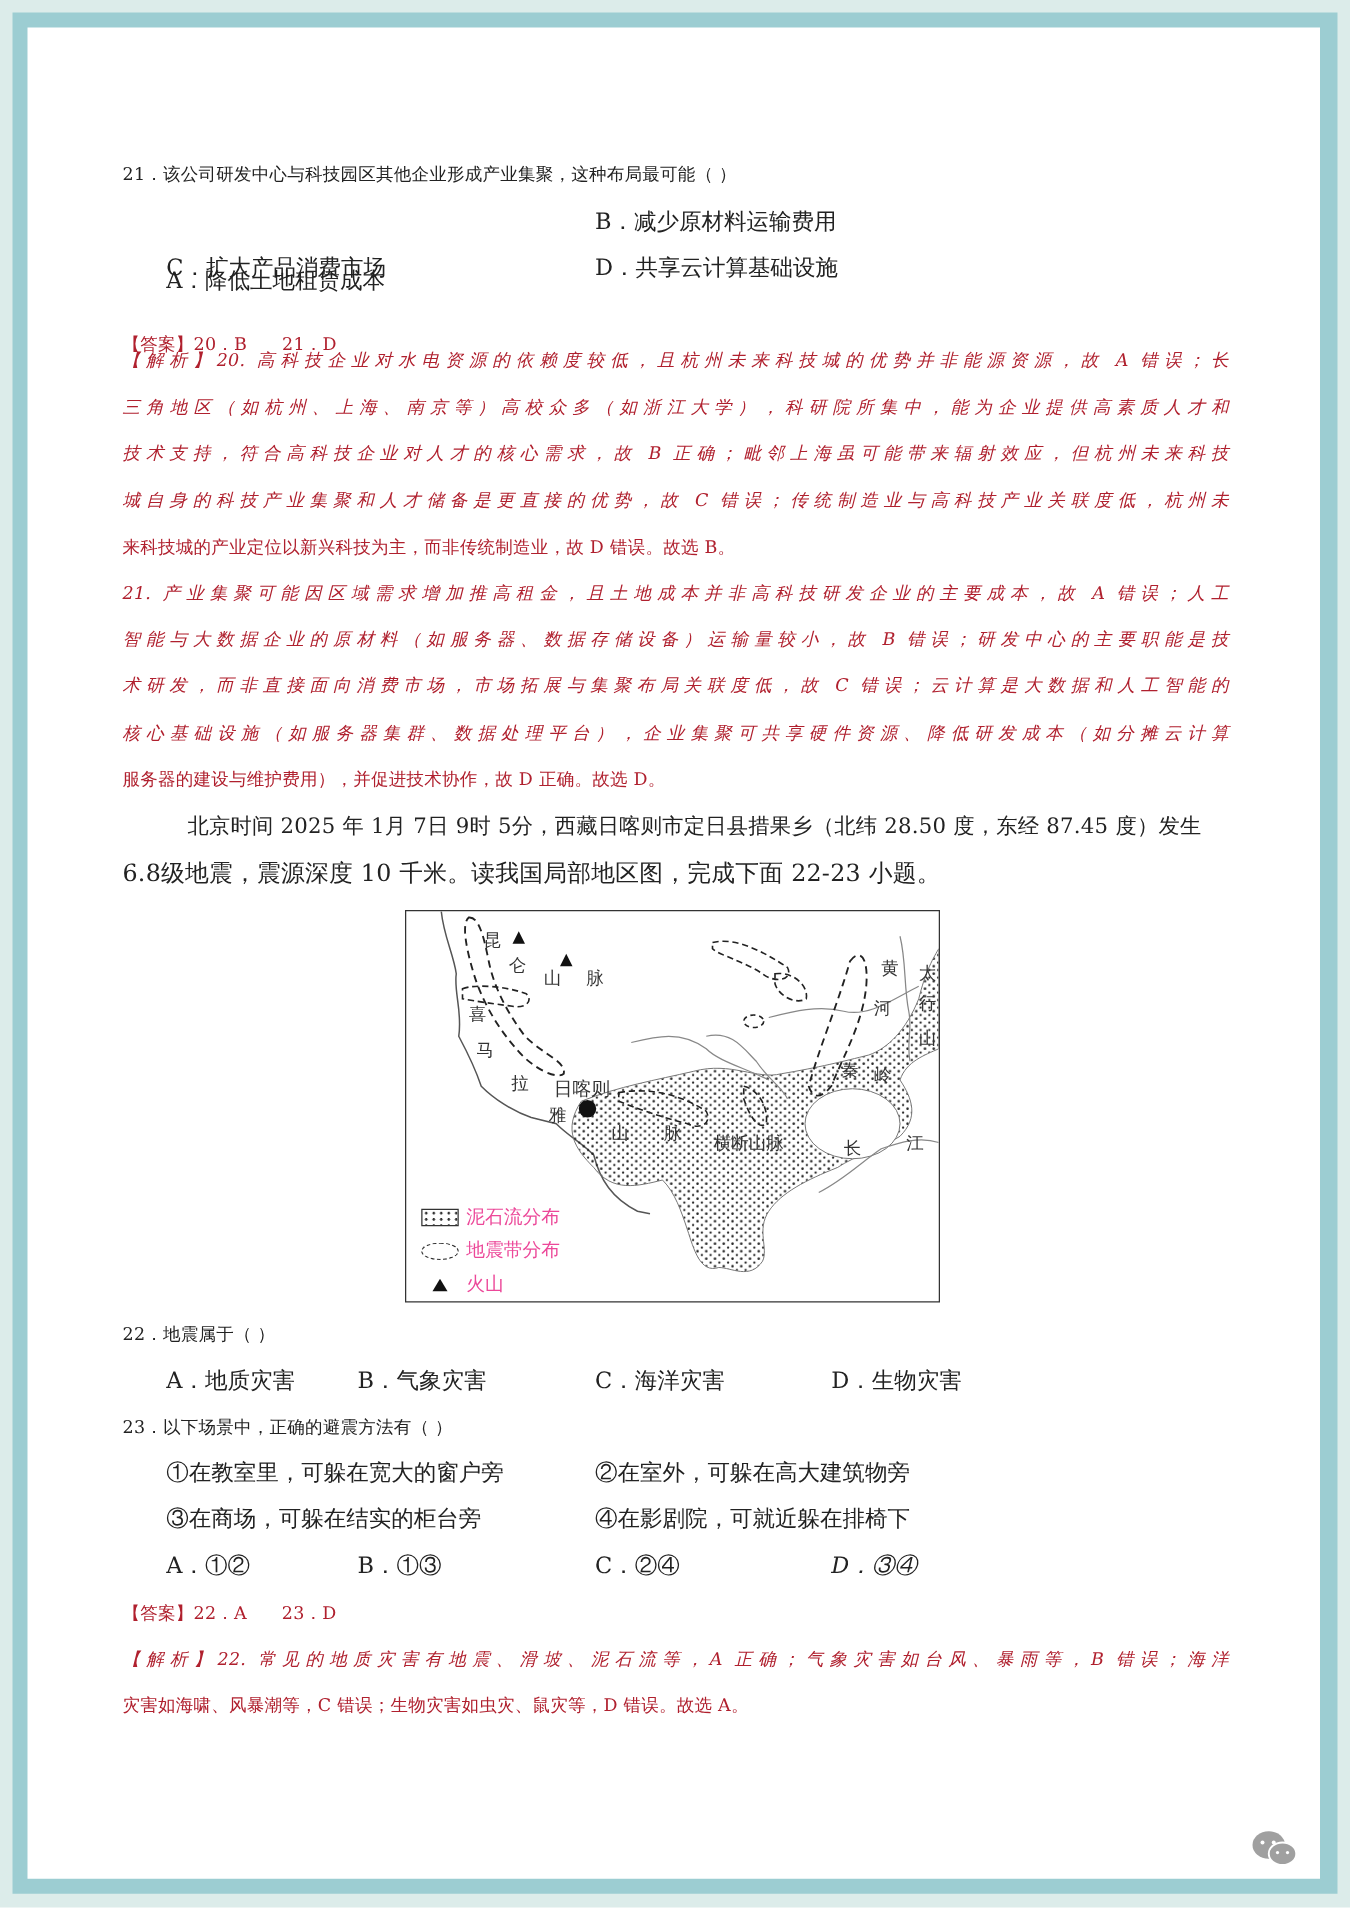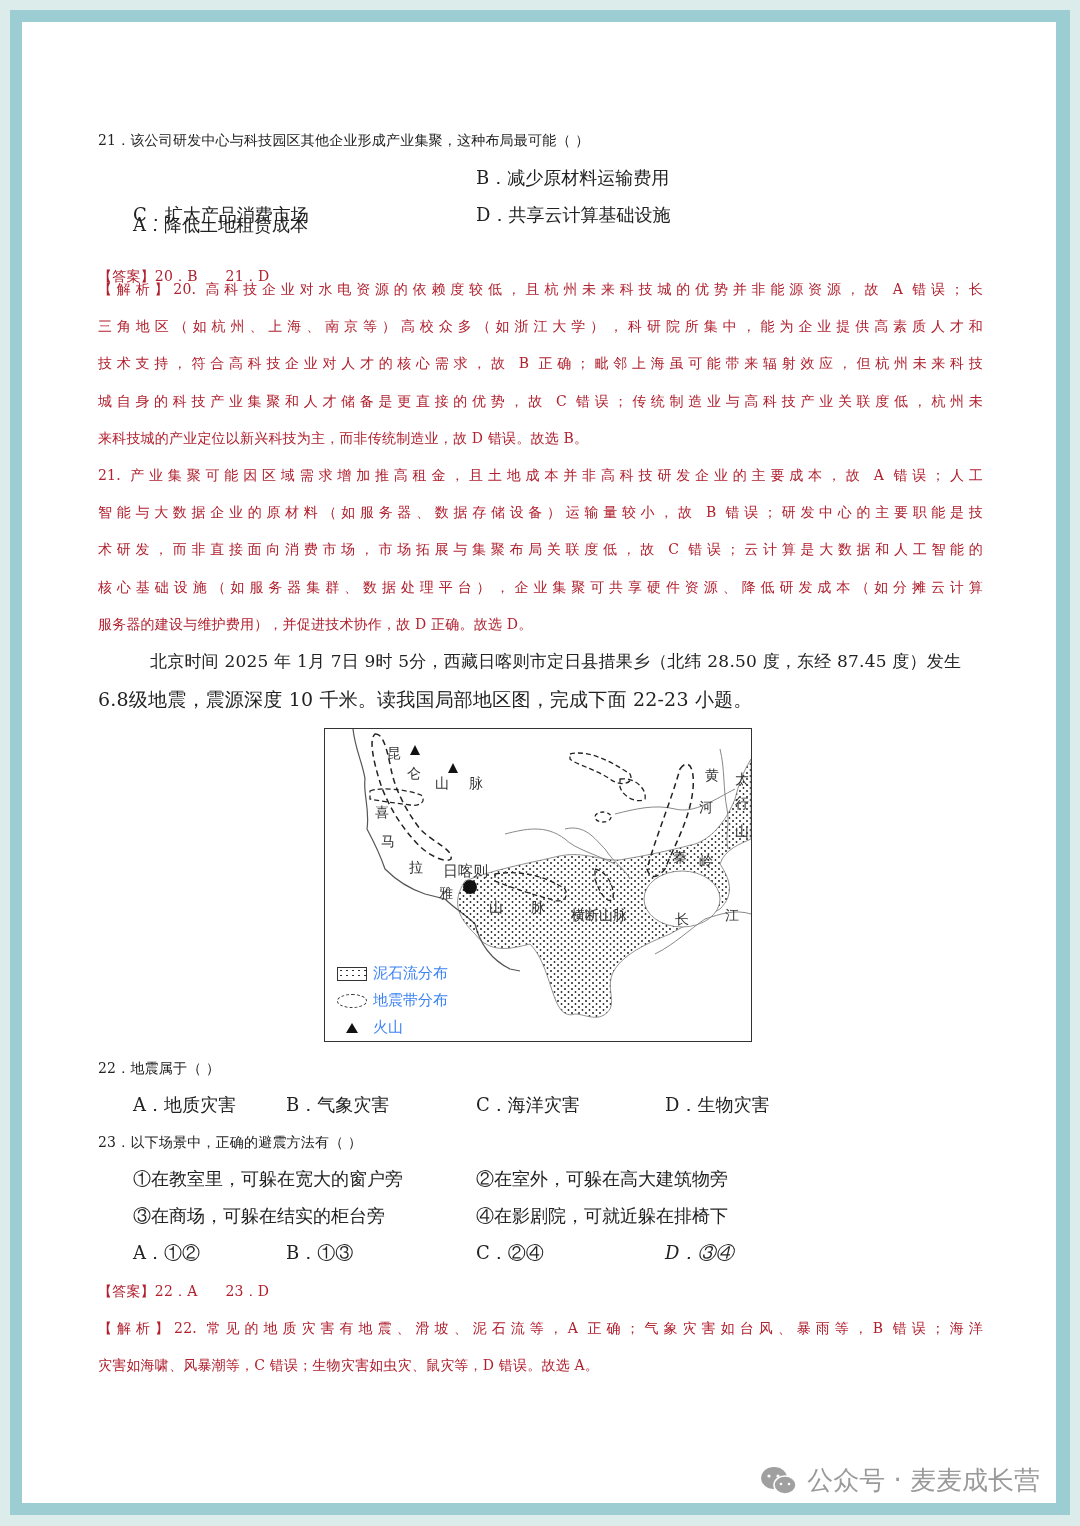--- a/index.html
+++ b/index.html
@@ -12,29 +12,29 @@
     background:#9ccdd2; box-sizing:border-box;
   }
   .page {
     position:absolute; left:22px; top:22px; width:1034px; height:1481px; background:#ffffff;
   }
   .line {
     position:absolute; left:98px; font-size:14px; line-height:22px; color:#222; white-space:nowrap;
     letter-spacing:0.2px;
   }
   .red { color:#b0202e; }
-  .just { width:885px; text-align:justify; text-align-last:justify; }
+  .just { width:885px; text-align:justify; text-align-last:justify;font-style:italic; }
   .opt { position:absolute; font-size:18px; line-height:22px; color:#222; white-space:nowrap; }
   .map {
     position:absolute; left:324px; top:728px; width:428px; height:314px;
     border:1.5px solid #333; background:#fff; box-sizing:border-box; overflow:hidden;
   }
   .map svg { position:absolute; left:0; top:0; }
   .maplbl { position:absolute; font-size:14px; color:#333; line-height:16px; }
-  .legend-row { position:absolute; left:12px; font-size:15px; color:#3b82f6; display:flex; align-items:center; gap:6px; }
+  .legend-row { position:absolute; left:12px; font-size:15px; color:#ec4899; display:flex; align-items:center; gap:6px; }
   .legend-swatch { width:30px; height:14px; border:1px solid #333; box-sizing:border-box;
     background-image: radial-gradient(#333 1px, transparent 1.3px); background-size:6px 5px; }
   .legend-oval { width:30px; height:14px; border:1.5px dashed #333; border-radius:50%; box-sizing:border-box; }
   .legend-tri { width:0; height:0; border-left:6px solid transparent; border-right:6px solid transparent; border-bottom:10px solid #111; margin:0 9px; }
   .watermark {
     position:absolute; right:40px; top:1463px; font-family:"DejaVu Sans","Liberation Sans",sans-serif;
     font-size:26px; color:#9a9a9a; display:flex; align-items:center; gap:8px;
   }
 </style>
 </head>
@@ -164,14 +164,13 @@
 
 <div class="watermark">
   <svg width="40" height="32" viewBox="0 0 40 32">
     <ellipse cx="15" cy="13" rx="13" ry="11" fill="#a0a0a0"></ellipse>
     <ellipse cx="26" cy="20" rx="11" ry="9" fill="#a0a0a0" stroke="#fff" stroke-width="1.5"></ellipse>
     <circle cx="10" cy="11" r="1.6" fill="#fff"></circle>
       <circle cx="19" cy="11" r="1.6" fill="#fff"></circle>
     <circle cx="22" cy="19" r="1.3" fill="#fff"></circle>
       <circle cx="30" cy="19" r="1.3" fill="#fff"></circle>
   </svg>
-  <span>公众号 · 麦麦成长营</span>
 </div>
 
 </body></html>

